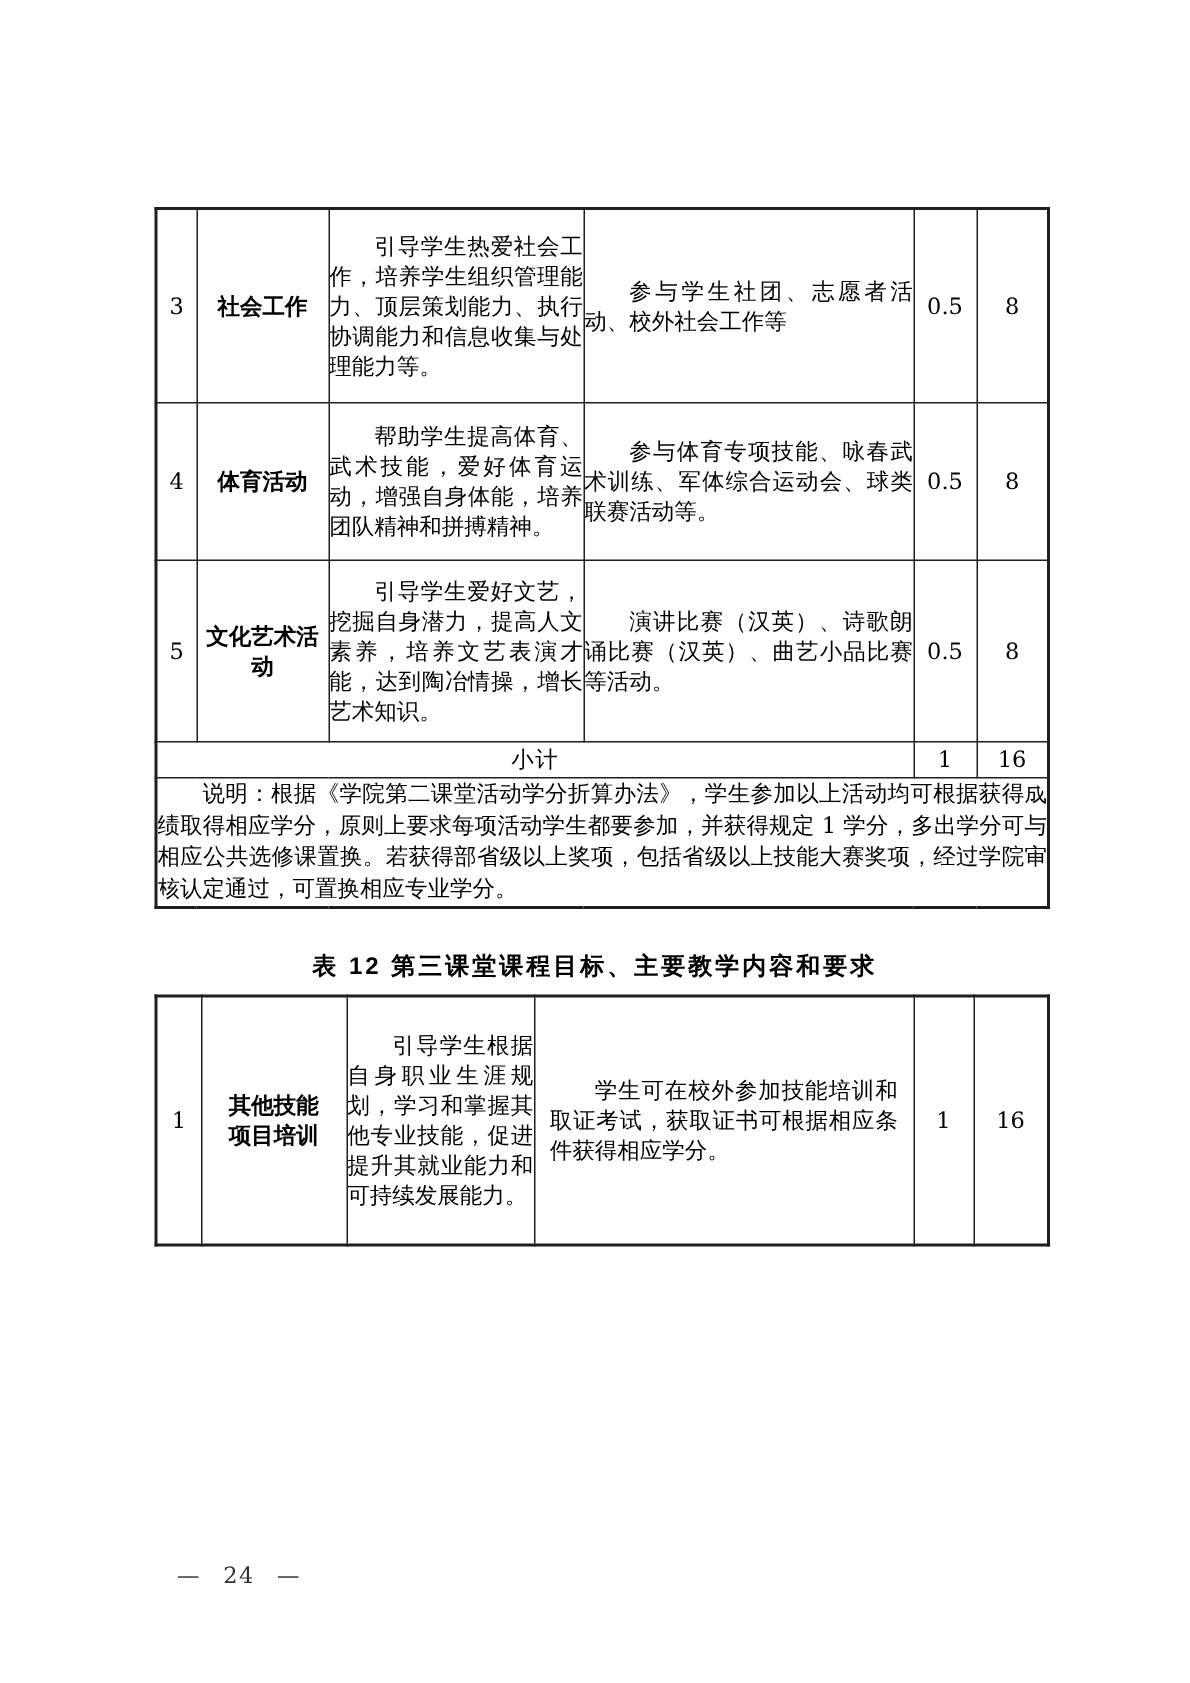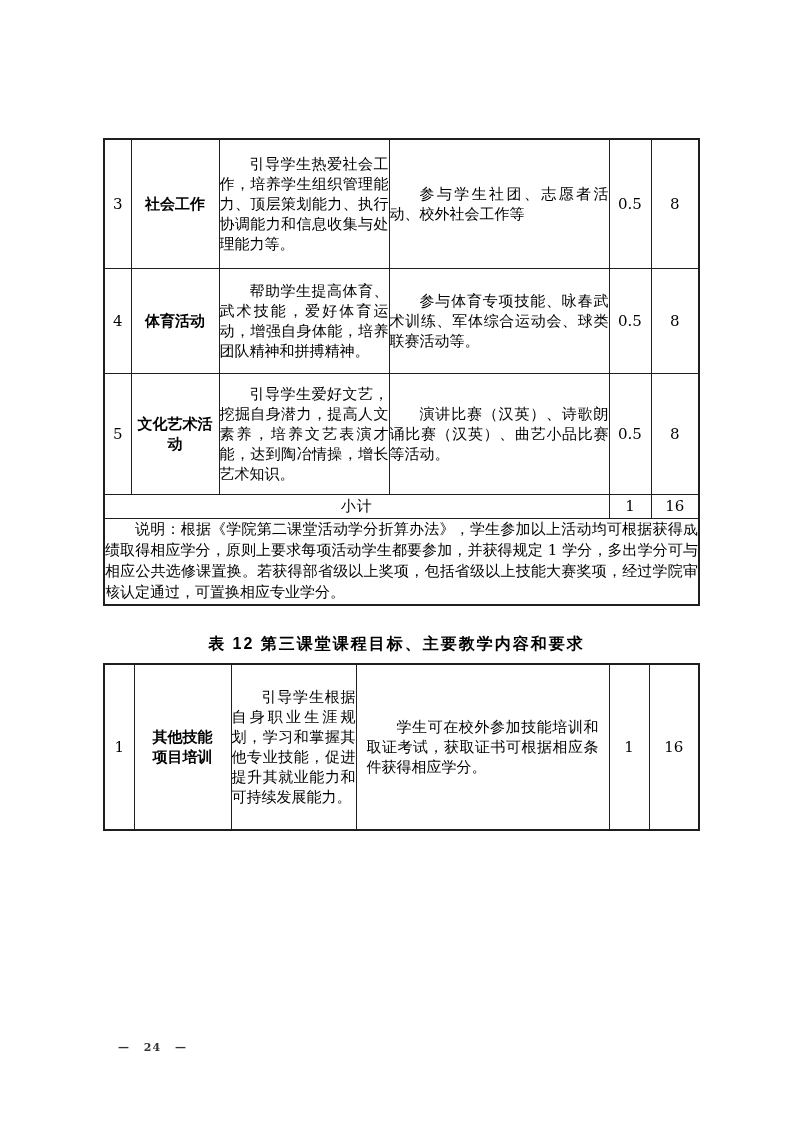--- a/index.html
+++ b/index.html
@@ -87,25 +87,24 @@
     text-align: center;
     font-family: Liberation Sans, sans-serif;
     font-weight: 600;
     font-size: 16px;
     letter-spacing: 2px;
   }
   .page-footer {
     position: absolute;
     left: 118px;
     top: 1041px;
-    font-size: 11px;
+    font-size: 15px;
     color: #333333;
     word-spacing: 9px;
     letter-spacing: 1px;
-    font-weight: bold;
   }
 </style>
 </head>
 <body>
 
 <div class="page">
 
   <table class="doc-table t1">
     <colgroup>
       <col class="col-no">

